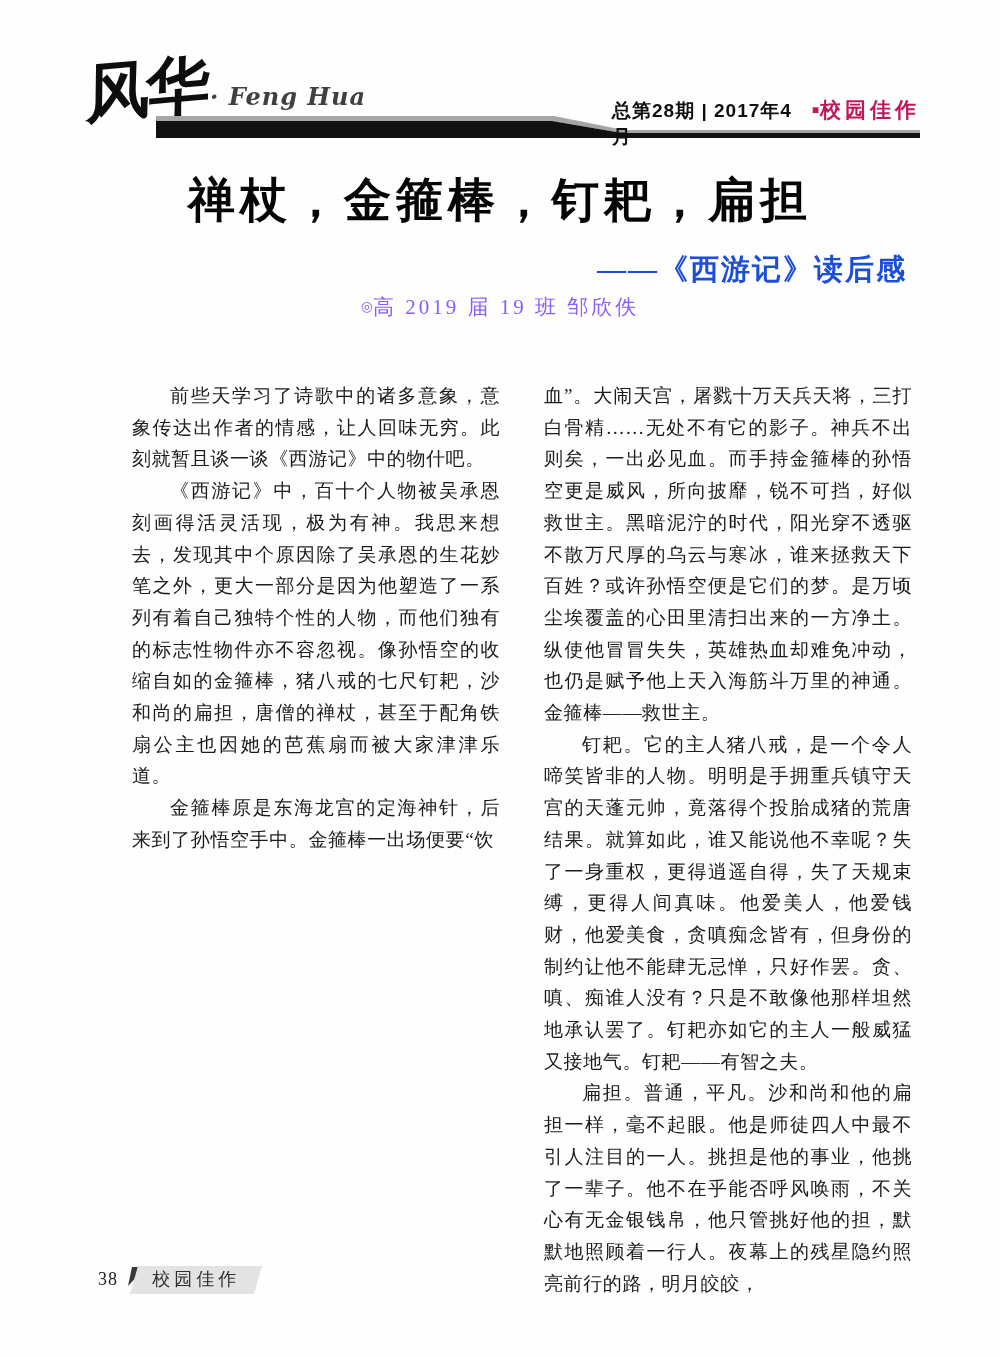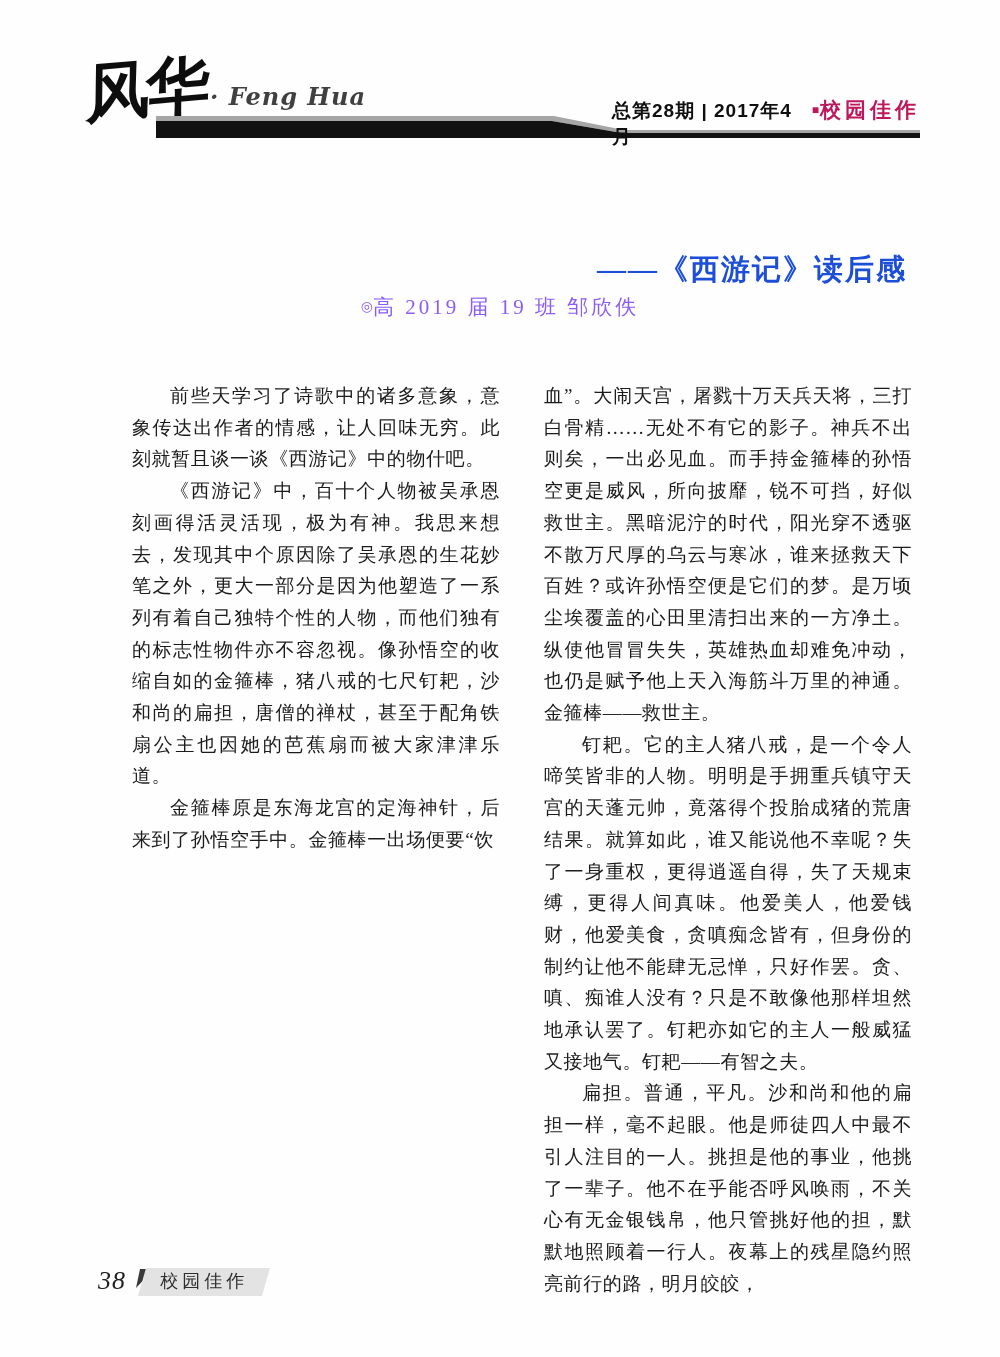--- a/index.html
+++ b/index.html
@@ -137,24 +137,23 @@
 
   
   .footer {
     position: absolute;
     left: 98px;
     top: 1266px;
     display: flex;
     align-items: center;
   }
   .page-number {
-    font-size: 26px;
+    font-size: 18px;
     color: #222;
     letter-spacing: 1px;
-    font-style: italic;
   }
   .badge-wrap {
     position: relative;
     margin-left: 16px;
     height: 26px;
   }
   .badge-notch {
     position: absolute;
     left: -8px;
     top: 0;
@@ -186,20 +185,21 @@
   <svg class="masthead-rule" viewBox="0 0 764 28" preserveAspectRatio="none">
     <path d="M0,4 H398 L468,18 H764 V21 H466 L396,9 H0 Z" fill="#a6a6a6"></path>
     <path d="M0,9 H396 L466,21 H764 V26 H0 Z" fill="#111111"></path>
   </svg>
 
   <div class="issue-line">
     <span class="issue-text">总第28期 | 2017年4月</span>
     <span class="section-head"><span class="bullet">■</span><span>校园佳作</span></span>
   </div>
 
+  <div class="article-title">禅杖，金箍棒，钉耙，扁担</div>
   <div class="article-subtitle">——《西游记》读后感</div>
   <div class="author-line"><span class="mark">◎</span><span>高 2019 届 19 班 邹欣佚</span></div>
 
   <div class="columns">
     <div class="col">
       <p class="indent">前些天学习了诗歌中的诸多意象，意象传达出作者的情感，让人回味无穷。此刻就暂且谈一谈《西游记》中的物什吧。</p>
       <p class="indent">《西游记》中，百十个人物被吴承恩刻画得活灵活现，极为有神。我思来想去，发现其中个原因除了吴承恩的生花妙笔之外，更大一部分是因为他塑造了一系列有着自己独特个性的人物，而他们独有的标志性物件亦不容忽视。像孙悟空的收缩自如的金箍棒，猪八戒的七尺钉耙，沙和尚的扁担，唐僧的禅杖，甚至于配角铁扇公主也因她的芭蕉扇而被大家津津乐道。</p>
       <p class="indent">金箍棒原是东海龙宫的定海神针，后来到了孙悟空手中。金箍棒一出场便要“饮</p>
     </div>
     <div class="col">

